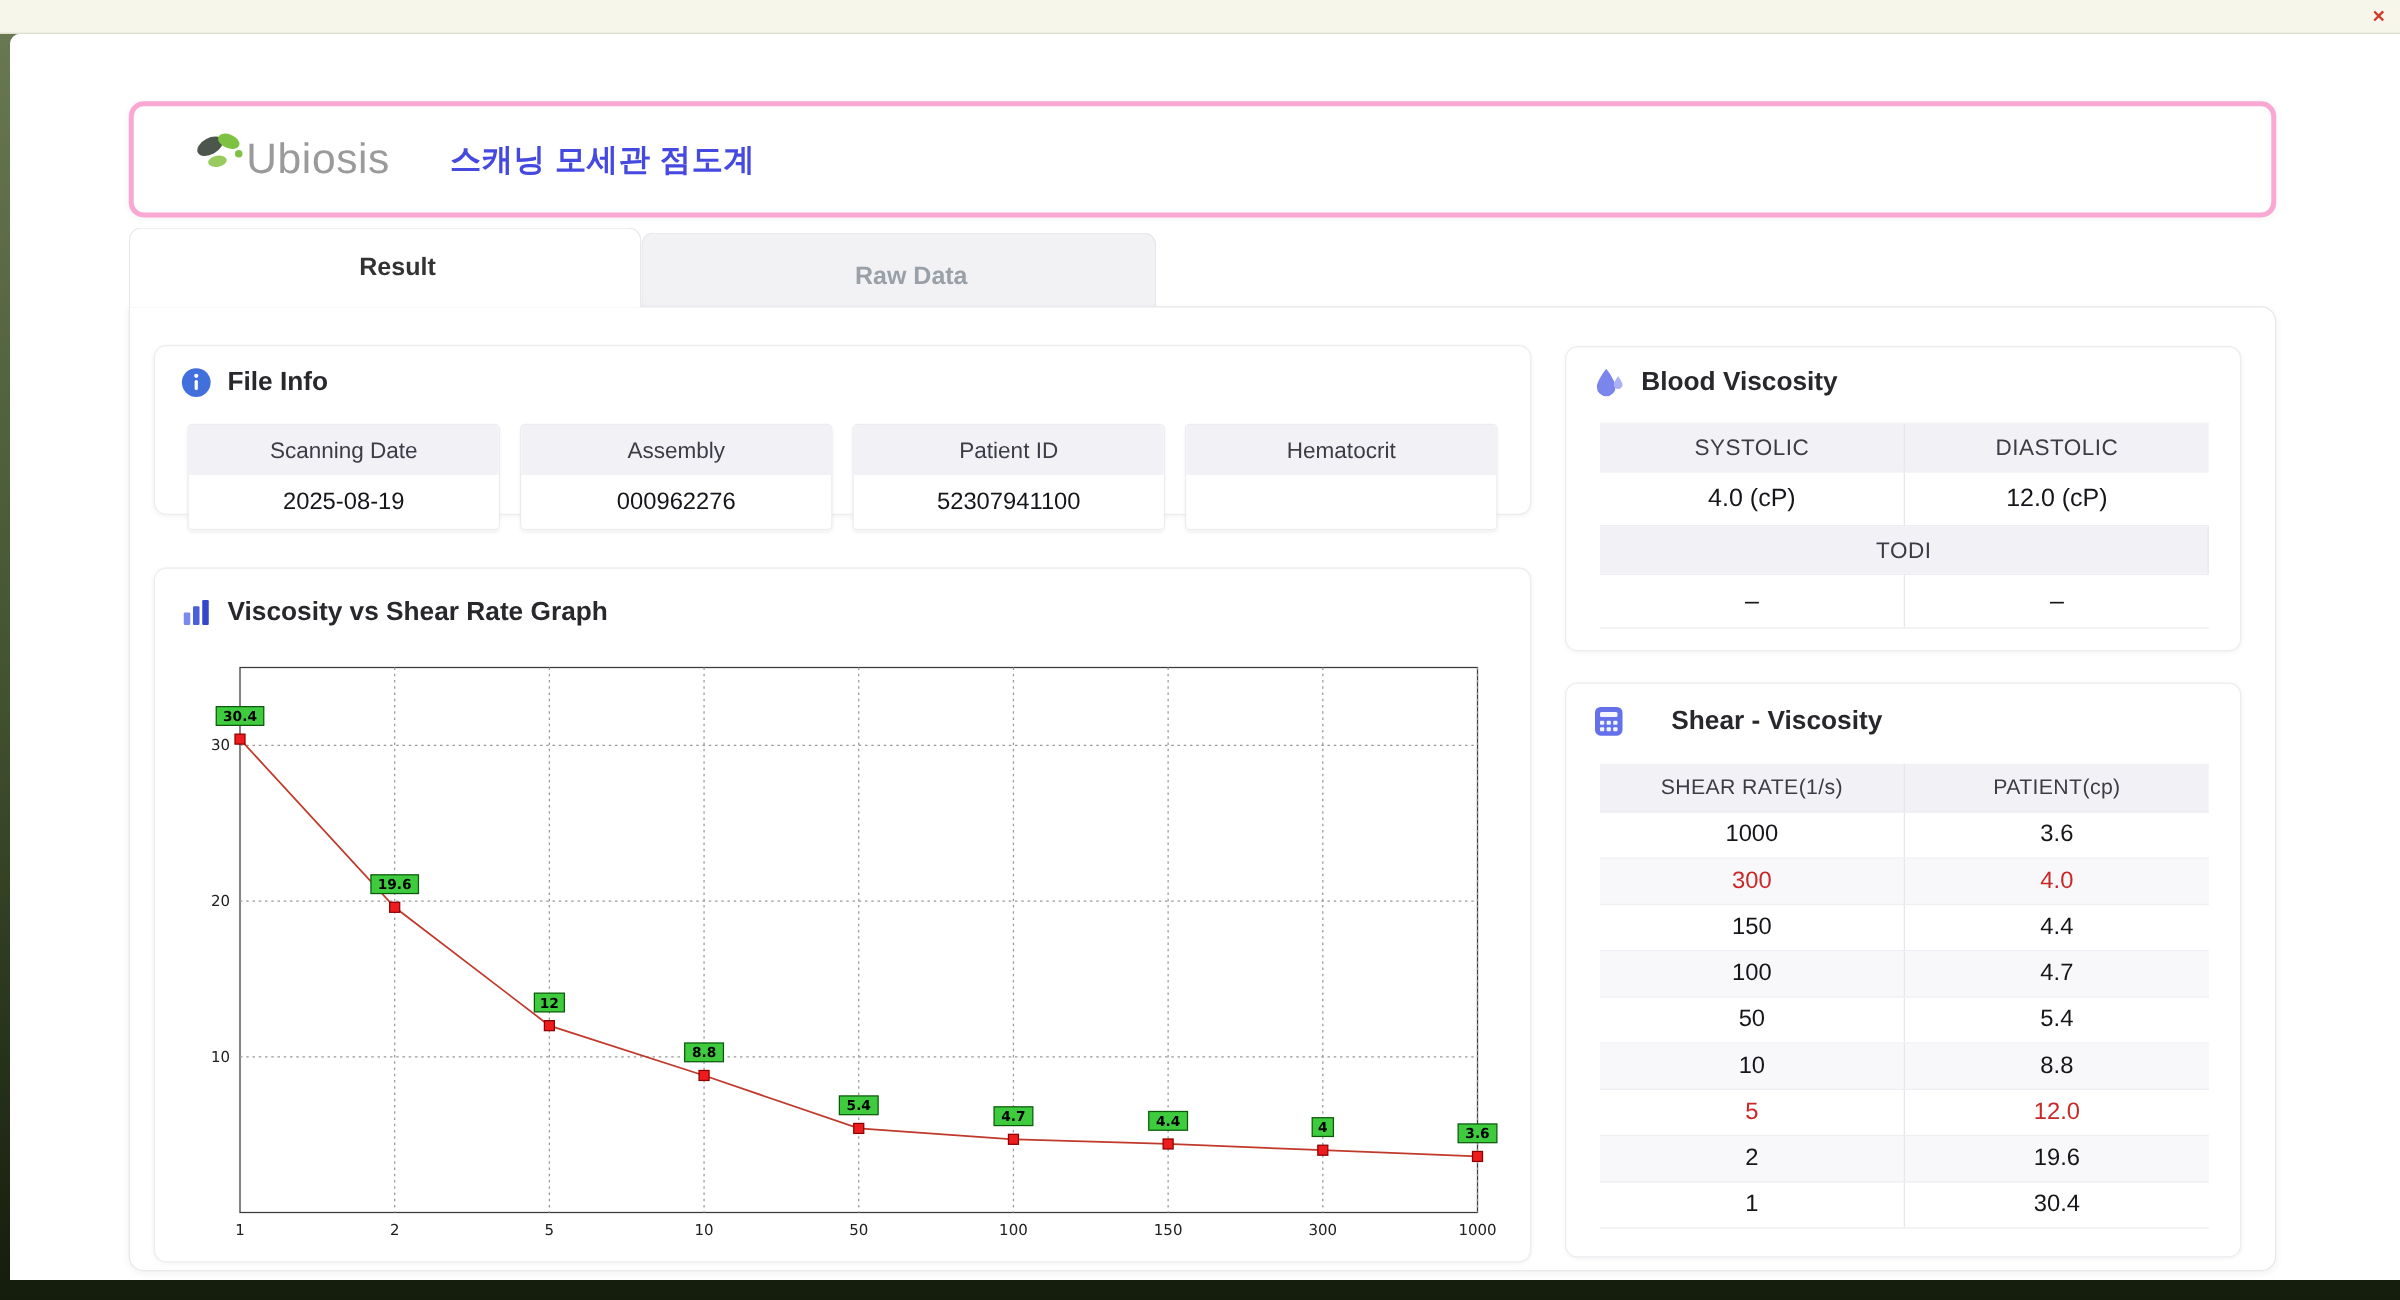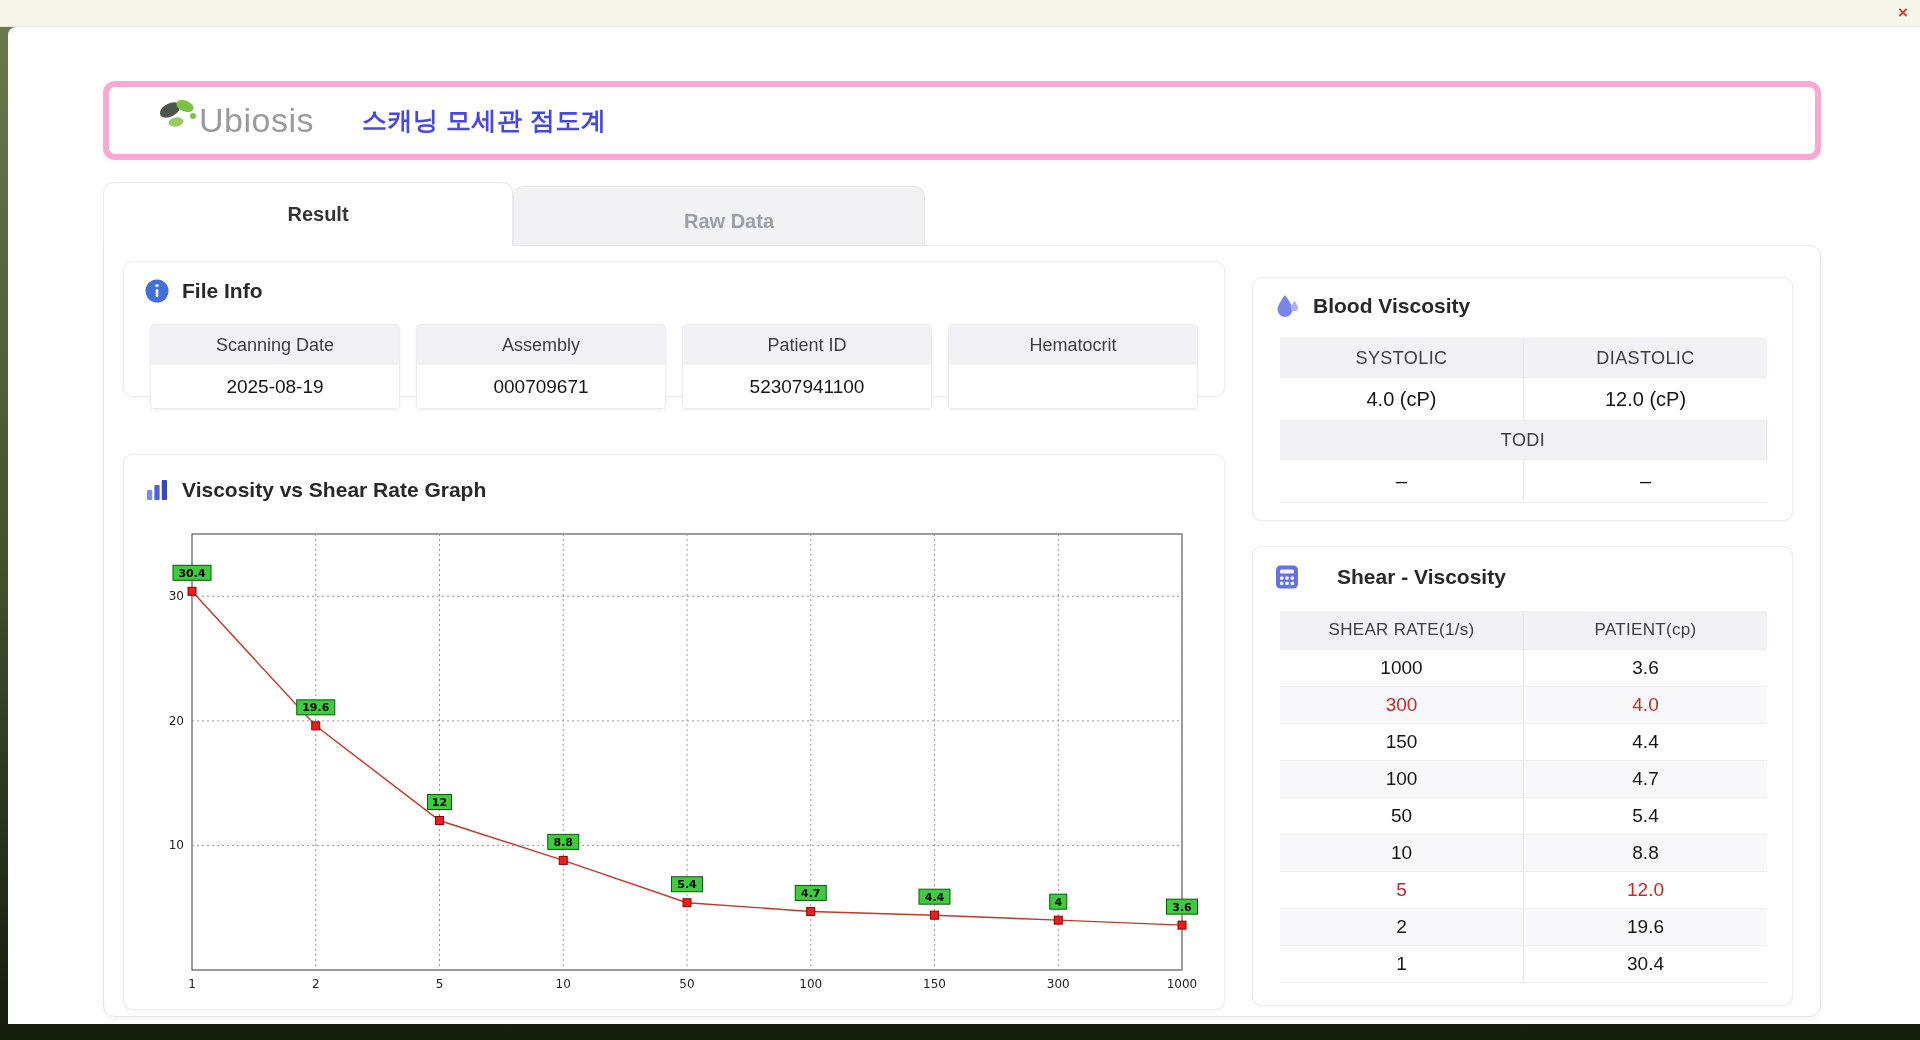--- a/index.html
+++ b/index.html
@@ -11,22 +11,22 @@
   .top-bar { position:absolute; left:0; top:0; width:1920px; height:27px;
     background:#f6f6ea; border-bottom:1px solid #e3e3d6; z-index:10; }
   .close-btn { position:absolute; right:12px; top:4px; color:#cf3a2a; font-size:17px;
     font-weight:bold; cursor:default; line-height:18px; }
 
   
   .app-window { position:absolute; left:8px; top:27px; width:1912px; height:997px;
     background:#ffffff; border-top-left-radius:8px; }
 
   
-  .header-card { position:absolute; left:95px; top:54px; width:1718px; height:79px;
-    background:#fff; border:6px solid #f9a8d4; border-radius:12px;
+  .header-card { position:absolute; left:95px; top:54px; width:1718px; height:93px;
+    background:#fff; border:4px solid #f9a8d4; border-radius:12px;
     box-shadow:0 1px 5px rgba(0,0,0,.05); display:flex; align-items:center; }
   .logo { display:flex; align-items:center; margin-left:46px; }
   .logo-icon { margin-right:-4px; margin-top:-8px; }
   .logo-text { font-size:34px; color:#9a9a9c; font-weight:500; letter-spacing:.5px; }
   .page-title { margin-left:48px; font-size:25px; font-weight:bold; color:#4649e0; letter-spacing:.5px; }
 
   
   .tab { position:absolute; display:flex; align-items:center; justify-content:center;
     font-size:20px; border-radius:10px 10px 0 0;padding-left:20px; }
   .tab-active { left:95px; top:155px; width:410px; height:64px; background:#fff;
@@ -38,21 +38,21 @@
   .content-card { position:absolute; left:95px; top:218px; width:1718px; height:772px;
     background:#fff; border:1px solid #e8e8ec; border-radius:0 12px 12px 12px;
     box-shadow:0 2px 6px rgba(0,0,0,.05); z-index:2; }
 
   .card { position:absolute; background:#fff; border:1px solid #ececf1; border-radius:10px;
     box-shadow:0 1px 4px rgba(0,0,0,.045); }
   .card-head { display:flex; align-items:center; }
   .card-title { font-size:21px; font-weight:bold; color:#27272c; margin-left:12px; }
 
   
-  .file-info { left:19px; top:15px; width:1102px; height:136px; }
+  .file-info { left:19px; top:30px; width:1102px; height:136px; }
   .fi-head { position:absolute; left:20px; top:16px; }
   .fi-fields { position:absolute; left:26px; top:62px; display:flex; gap:16px; }
   .fi-block { width:250px; border:1px solid #ececf0; border-radius:4px; overflow:hidden;
     box-shadow:0 2px 3px rgba(0,0,0,.05); }
   .fi-label { height:40px; background:#f2f2f6; color:#3c3c46; font-size:18px;
     display:flex; align-items:center; justify-content:center; }
   .fi-value { height:43px; background:#fff; color:#15151a; font-size:19px;
     display:flex; align-items:center; justify-content:center; }
 
   
@@ -127,21 +127,21 @@
         </svg>
         <span class="card-title">File Info</span>
       </div>
       <div class="fi-fields">
         <div class="fi-block">
           <div class="fi-label">Scanning Date</div>
           <div class="fi-value">2025-08-19</div>
         </div>
         <div class="fi-block">
           <div class="fi-label">Assembly</div>
-          <div class="fi-value">000709671</div>
+          <div class="fi-value">000962276</div>
         </div>
         <div class="fi-block">
           <div class="fi-label">Patient ID</div>
           <div class="fi-value">52307941100</div>
         </div>
         <div class="fi-block">
           <div class="fi-label">Hematocrit</div>
           <div class="fi-value"></div>
         </div>
       </div>

